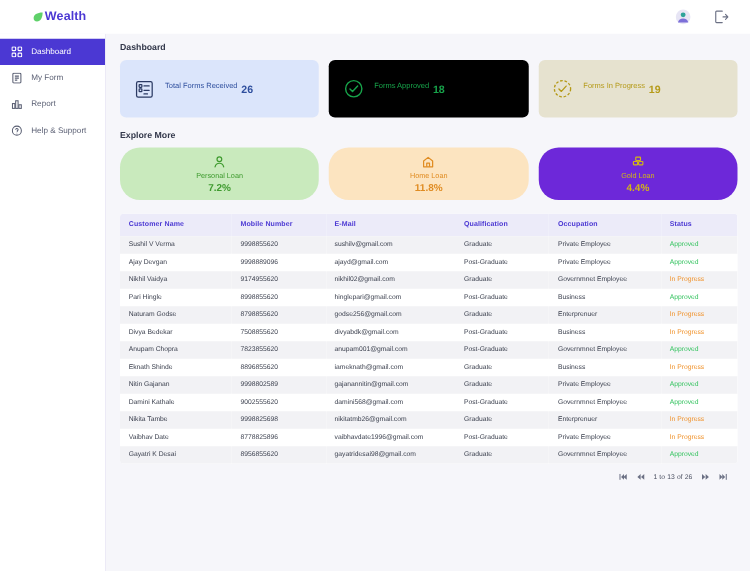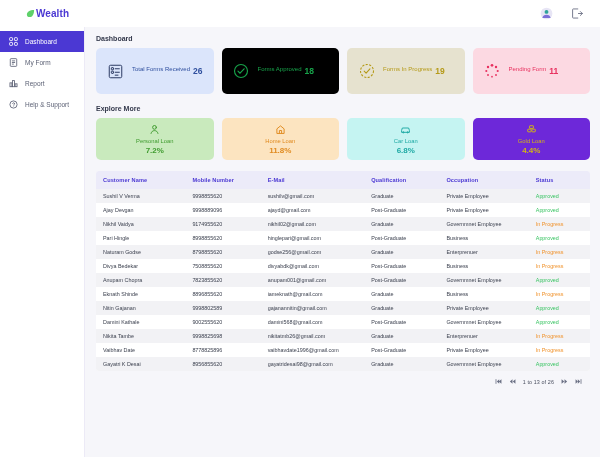--- a/index.html
+++ b/index.html
@@ -63,21 +63,21 @@
     display: flex; align-items: center; gap: 8px; padding-left: 11px;
   }
   .stat-ic { width: 17px; height: 17px; flex: 0 0 17px; display: flex; align-items: center; justify-content: center; }
   .stat-txt { display: flex; flex-direction: row; gap: 3px; }
   .stat-label { font-size: 6px; }
   .stat-value { font-size: 8.5px; font-weight: bold; }
 
   
   .loan-row { display: flex; gap: 8px; margin-bottom: 11px; }
   .loan-card {
-    flex: 1; height: 42px; border-radius: 5px;
+    flex: 1; height: 42px; border-radius: 16px;
     display: flex; flex-direction: column; align-items: center; justify-content: center; gap: 2px;
   }
   .loan-ic { width: 13px; height: 13px; display: flex; align-items: center; justify-content: center; }
   .loan-label { font-size: 5.8px; }
   .loan-rate { font-size: 8px; font-weight: bold; }
 
   
   .table-card { background: #ffffff; border-radius: 3px; overflow: hidden; }
   table { width: 100%; border-collapse: collapse; table-layout: fixed; }
   thead tr { background: #ecebf9; }
@@ -230,38 +230,20 @@
               <circle cx="9" cy="9" r="7.3" stroke-dasharray="2.4 1.6"></circle>
               <path d="M5.8 9.2l2.2 2.2 4.3-4.8" stroke-linecap="round" stroke-linejoin="round"></path>
             </svg>
           </span>
           <span class="stat-txt">
             <span class="stat-label" style="color:#b59a18">Forms In Progress</span>
             <span class="stat-value" style="color:#b59a18">19</span>
           </span>
         </div>
 
-        <div class="stat-card" style="background:#fcd9e2">
-          <span class="stat-ic">
-            <svg width="16" height="16" viewBox="0 0 18 18" fill="#e8315f">
-              <circle cx="9" cy="2.6" r="1.5"></circle>
-                <circle cx="13.5" cy="4.5" r="1.35"></circle>
-              <circle cx="15.4" cy="9" r="1.2"></circle>
-                <circle cx="13.5" cy="13.5" r="1.05"></circle>
-              <circle cx="9" cy="15.4" r=".95"></circle>
-                <circle cx="4.5" cy="13.5" r="1.05"></circle>
-              <circle cx="2.6" cy="9" r="1.2"></circle>
-                <circle cx="4.5" cy="4.5" r="1.35"></circle>
-            </svg>
-          </span>
-          <span class="stat-txt">
-            <span class="stat-label" style="color:#e8315f">Pending Form</span>
-            <span class="stat-value" style="color:#e8315f">11</span>
-          </span>
-        </div>
 
       </div>
 
       <div class="section-title">Explore More</div>
 
       <div class="loan-row">
 
         <div class="loan-card" style="background:#c9eabd">
           <span class="loan-ic">
             <svg width="11" height="11" viewBox="0 0 14 14" fill="none" stroke="#3f9b2f" stroke-width="1.25" stroke-linecap="round">
@@ -277,31 +259,20 @@
           <span class="loan-ic">
             <svg width="11" height="11" viewBox="0 0 14 14" fill="none" stroke="#e08c22" stroke-width="1.25" stroke-linejoin="round">
               <path d="M2.4 6.2L7 2.4l4.6 3.8V12H2.4z"></path>
                 <path d="M5.6 12V8.3h2.8V12"></path>
             </svg>
           </span>
           <span class="loan-label" style="color:#e08c22">Home Loan</span>
           <span class="loan-rate" style="color:#e08c22">11.8%</span>
         </div>
 
-        <div class="loan-card" style="background:#c5f4f2">
-          <span class="loan-ic">
-            <svg width="11" height="11" viewBox="0 0 14 14" fill="none" stroke="#1ea9a4" stroke-width="1.2" stroke-linejoin="round">
-              <path d="M2 8.2l1-3.1h8l1 3.1v2.4H2z"></path>
-                <circle cx="4.2" cy="10.6" r=".8"></circle>
-                <circle cx="9.8" cy="10.6" r=".8"></circle>
-            </svg>
-          </span>
-          <span class="loan-label" style="color:#1ea9a4">Car Loan</span>
-          <span class="loan-rate" style="color:#1ea9a4">6.8%</span>
-        </div>
 
 
         <div class="loan-card" style="background:#6d28d9">
           <span class="loan-ic">
             <svg width="11" height="11" viewBox="0 0 14 14" fill="none" stroke="#d2b616" stroke-width="1.2" stroke-linejoin="round">
               <rect x="4.6" y="2.2" width="4.8" height="3.4" rx=".5"></rect>
               <rect x="2.2" y="6.6" width="4.3" height="3.4" rx=".5"></rect>
               <rect x="7.5" y="6.6" width="4.3" height="3.4" rx=".5"></rect>
             </svg>
           </span>

